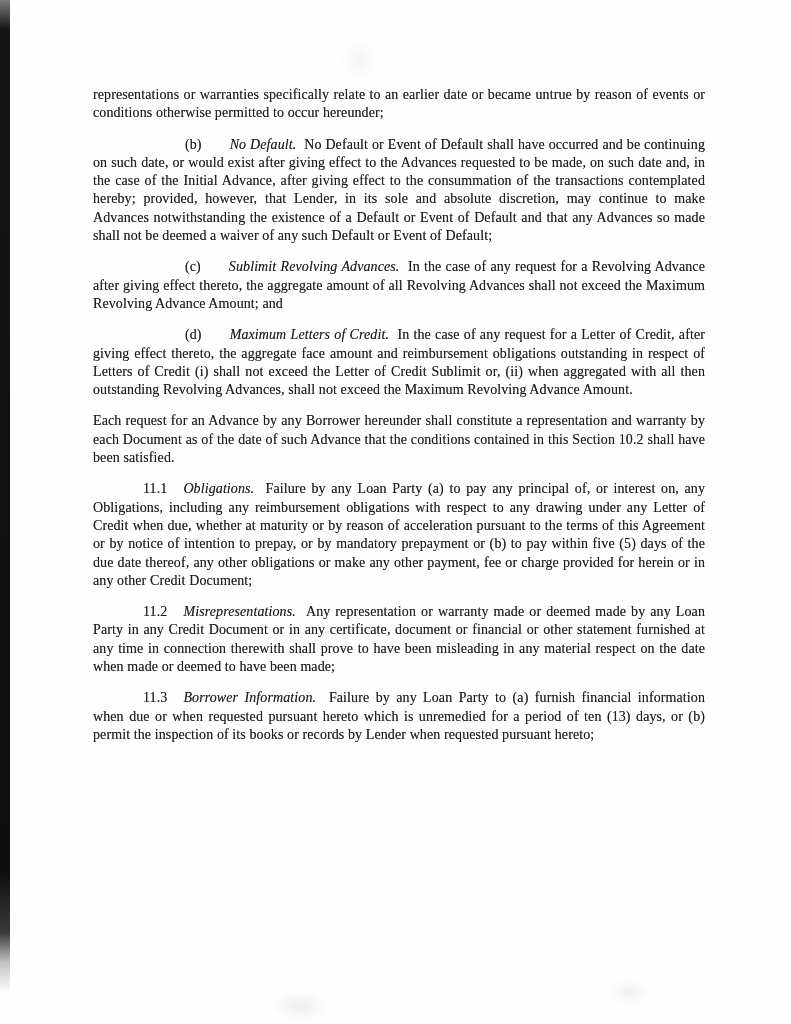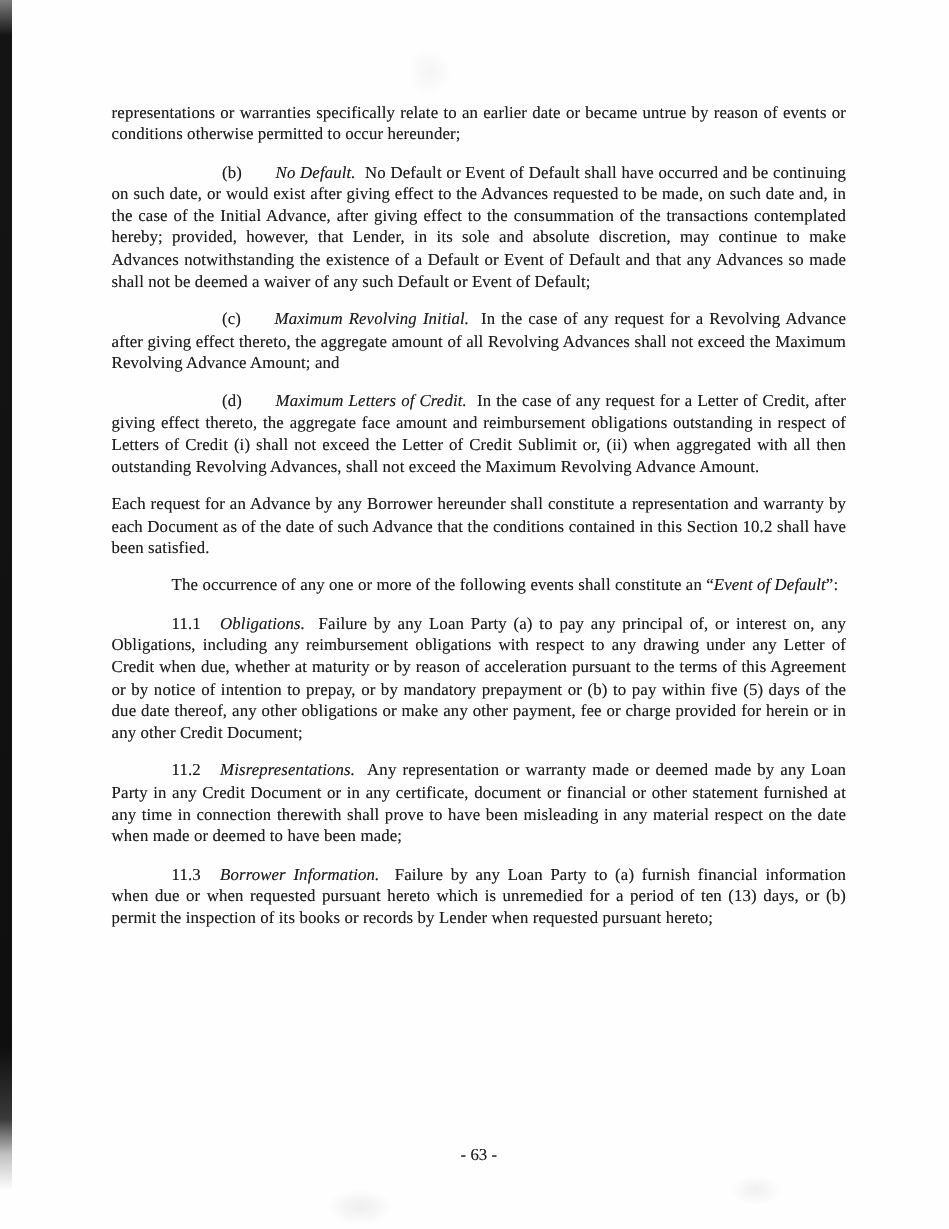--- a/index.html
+++ b/index.html
@@ -58,30 +58,28 @@
 
 <div class="page">
   <div class="scan-bar"></div>
 
   <div class="content">
 
     <p>representations or warranties specifically relate to an earlier date or became untrue by reason of events or conditions otherwise permitted to occur hereunder;</p>
 
     <p class="ind-lg"><span>(b)</span><span class="tab-28"></span><span class="bi">No Default.</span>&nbsp;&nbsp;<span>No Default or Event of Default shall have occurred and be continuing on such date, or would exist after giving effect to the Advances requested to be made, on such date and, in the case of the Initial Advance, after giving effect to the consummation of the transactions contemplated hereby; provided, however, that Lender, in its sole and absolute discretion, may continue to make Advances notwithstanding the existence of a Default or Event of Default and that any Advances so made shall not be deemed a waiver of any such Default or Event of Default;</span></p>
 
-    <p class="ind-lg"><span>(c)</span><span class="tab-28"></span><span class="bi">Maximum Revolving Initial.</span>&nbsp;&nbsp;<span>In the case of any request for a Revolving Advance after giving effect thereto, the aggregate amount of all Revolving Advances shall not exceed the Maximum Revolving Advance Amount; and</span></p>
+    <p class="ind-lg"><span>(c)</span><span class="tab-28"></span><span class="bi">Sublimit Revolving Advances.</span>&nbsp;&nbsp;<span>In the case of any request for a Revolving Advance after giving effect thereto, the aggregate amount of all Revolving Advances shall not exceed the Maximum Revolving Advance Amount; and</span></p>
 
     <p class="ind-lg"><span>(d)</span><span class="tab-28"></span><span class="bi">Maximum Letters of Credit.</span>&nbsp;&nbsp;<span>In the case of any request for a Letter of Credit, after giving effect thereto, the aggregate face amount and reimbursement obligations outstanding in respect of Letters of Credit (i) shall not exceed the Letter of Credit Sublimit or, (ii) when aggregated with all then outstanding Revolving Advances, shall not exceed the Maximum Revolving Advance Amount.</span></p>
 
     <p><span>Each request for an Advance by any Borrower hereunder shall constitute a representation and warranty by each Document as of the date of such Advance that the conditions contained in this </span><span class="underline">Section 10.2</span><span> shall have been satisfied.</span></p>
 
 
-    <p class="ind-sm"><span>The occurrence of any one or more of the following events shall constitute an “</span><span class="bi">Event of Default</span><span>”:</span></p>
 
     <p class="ind-sm"><span>11.1</span><span class="tab-16"></span><span class="bi">Obligations.</span>&nbsp;&nbsp;<span>Failure by any Loan Party (a) to pay any principal of, or interest on, any Obligations, including any reimbursement obligations with respect to any drawing under any Letter of Credit when due, whether at maturity or by reason of acceleration pursuant to the terms of this Agreement or by notice of intention to prepay, or by mandatory prepayment or (b) to pay within five (5) days of the due date thereof, any other obligations or make any other payment, fee or charge provided for herein or in any other Credit Document;</span></p>
 
     <p class="ind-sm"><span>11.2</span><span class="tab-16"></span><span class="bi">Misrepresentations.</span>&nbsp;&nbsp;<span>Any representation or warranty made or deemed made by any Loan Party in any Credit Document or in any certificate, document or financial or other statement furnished at any time in connection therewith shall prove to have been misleading in any material respect on the date when made or deemed to have been made;</span></p>
 
     <p class="ind-sm"><span>11.3</span><span class="tab-16"></span><span class="bi">Borrower Information.</span>&nbsp;&nbsp;<span>Failure by any Loan Party to (a) furnish financial information when due or when requested pursuant hereto which is unremedied for a period of ten (13) days, or (b) permit the inspection of its books or records by Lender when requested pursuant hereto;</span></p>
   </div>
 
-  <div class="footer">- 63 -</div>
 </div>
 
 </body></html>

